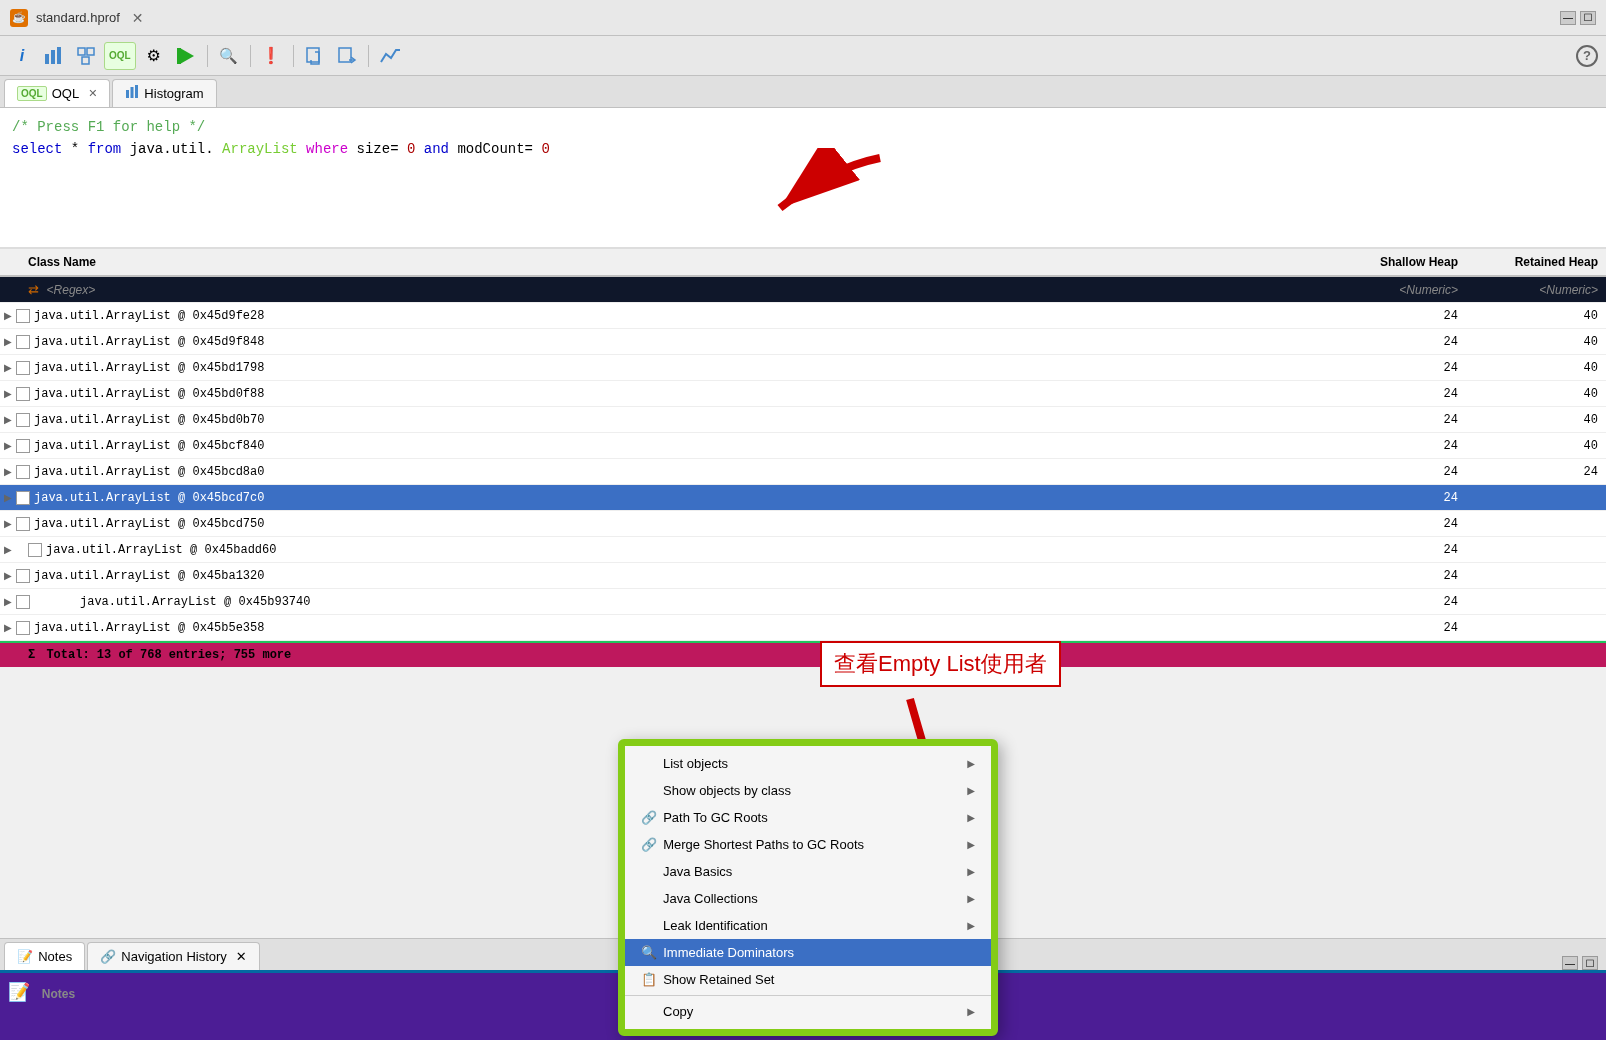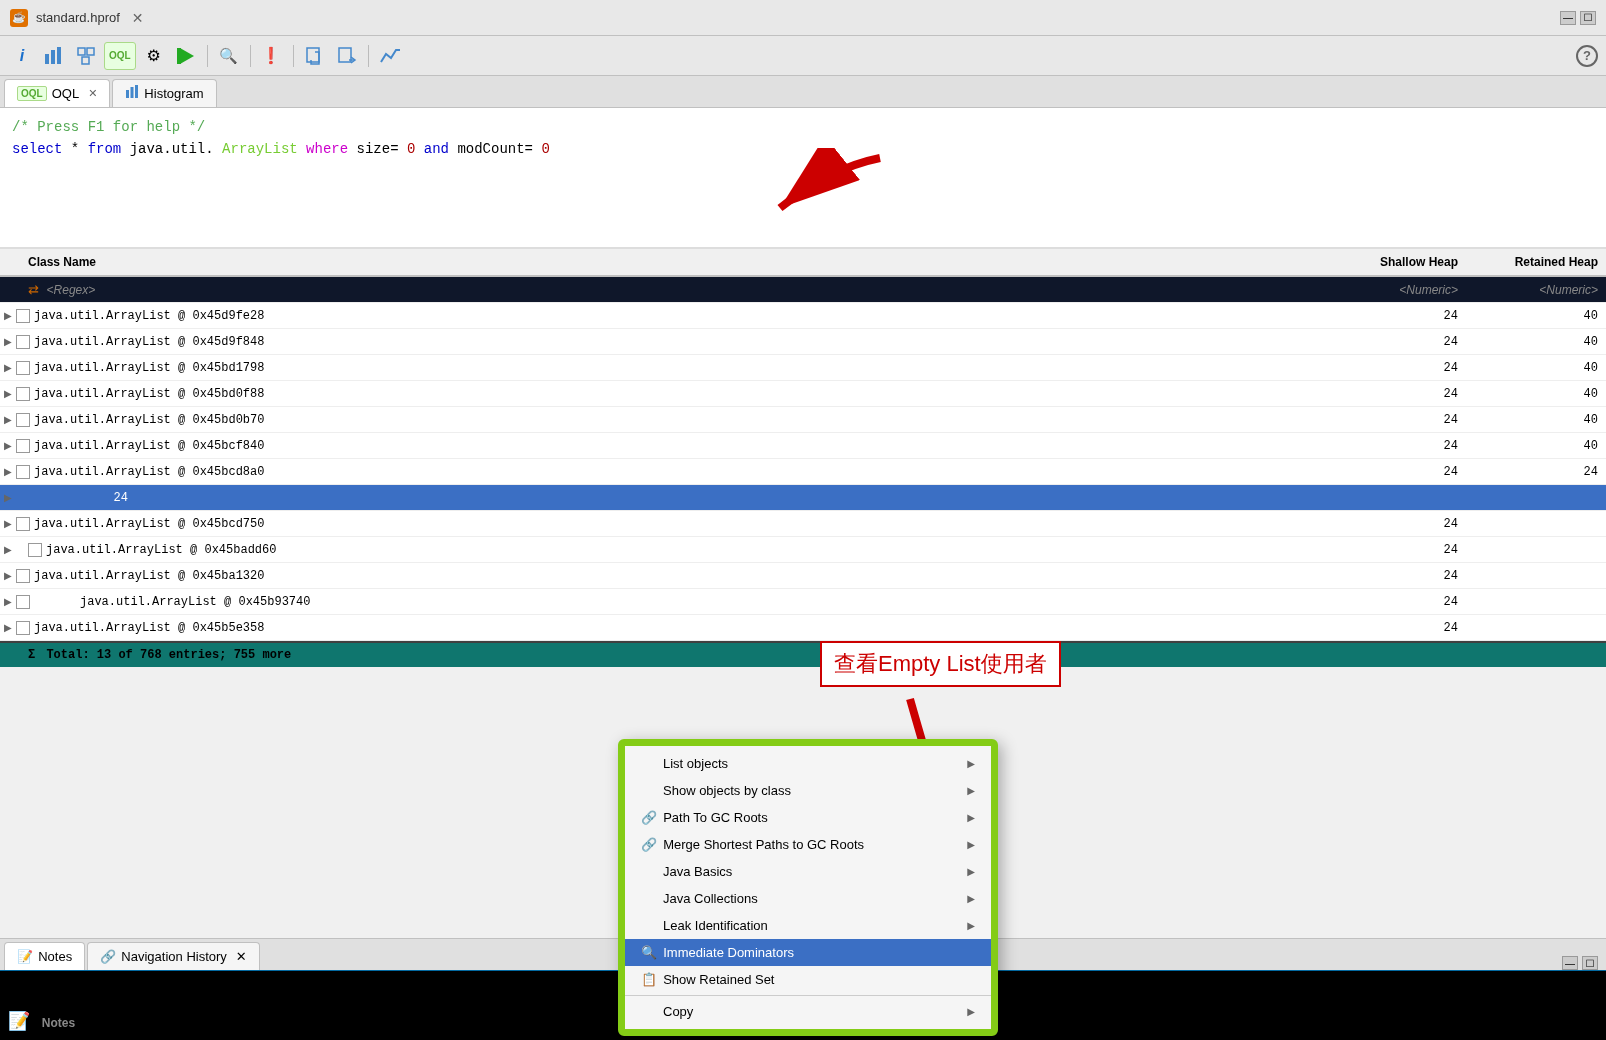--- a/index.html
+++ b/index.html
@@ -175,33 +175,33 @@
     }
     .bottom-tab.active { background: white; }
 
     
     .notes-area {
       position: absolute;
       bottom: 0;
       left: 0;
       right: 0;
       height: 70px;
-      background: #000000;
-      border-top: 1px solid #0369a1;
-      display: flex;
-      align-items: flex-end;
+      background: #4c1d95;
+      border-top: 3px solid #0369a1;
+      display: flex;
+      align-items: flex-start;
       padding: 8px;
     }
 
     .total-row {
       display: flex;
       align-items: center;
-      border-top: 2px solid #404040;
+      border-top: 2px solid #22c55e;
       height: 26px;
-      background: #0f766e;
+      background: #be185d;
     }
     .total-text { flex: 1; padding-left: 8px; font-weight: 600; font-size: 12px; font-family: 'Courier New', monospace; }
   </style>
 </head>
 <body>
 
 <div class="title-bar">
   <div class="title-bar-icon">☕</div>
   <span class="title-bar-text">standard.hprof</span>
   <span class="title-bar-close">✕</span>
@@ -394,20 +394,24 @@
       <div class="row-expand">▶</div>
       <div style="display:flex;align-items:center;flex:1;overflow:hidden;">
         <span style="display:inline-block;width:14px;height:14px;background:white;border:1px solid #999;margin-right:4px;flex-shrink:0;"></span>
         <span class="row-text">java.util.ArrayList @ 0x45bcd8a0</span>
       </div>
       <div class="row-shallow">24</div>
       <div class="row-retained">24</div>
     </div>
       <div class="table-row selected">
       <div class="row-expand">▶</div>
+      <div style="display:flex;align-items:center;flex:1;overflow:hidden;">
+        <span style="display:inline-block;width:14px;height:14px;background:white;border:1px solid #999;margin-right:4px;flex-shrink:0;"></span>
+        <span class="row-text">java.util.ArrayList @ 0x45bcd7c0</span>
+      </div>
       <div class="row-shallow">24</div>
       <div class="row-retained"></div>
     </div>
       <div class="table-row">
       <div class="row-expand">▶</div>
       <div style="display:flex;align-items:center;flex:1;overflow:hidden;justify-content:space-between;">
         <span style="display:inline-block;width:14px;height:14px;background:white;border:1px solid #999;margin-right:4px;flex-shrink:0;"></span>
         <span class="row-text">java.util.ArrayList @ 0x45bcd750</span>
       </div>
       <div class="row-shallow">24</div>

